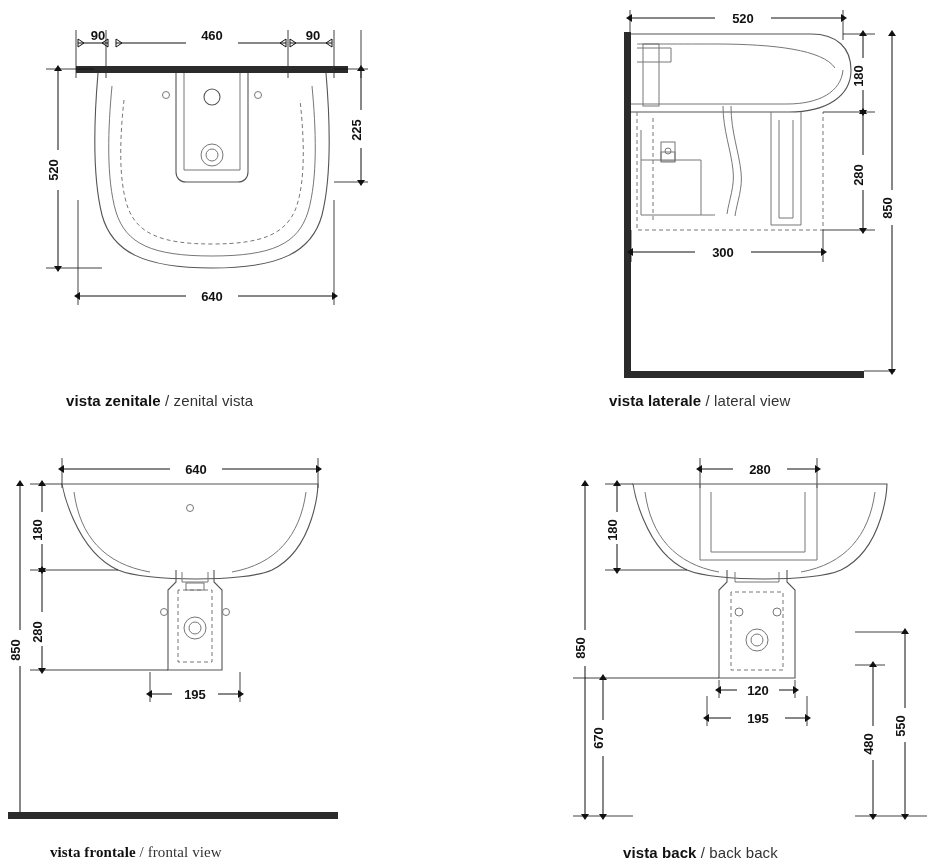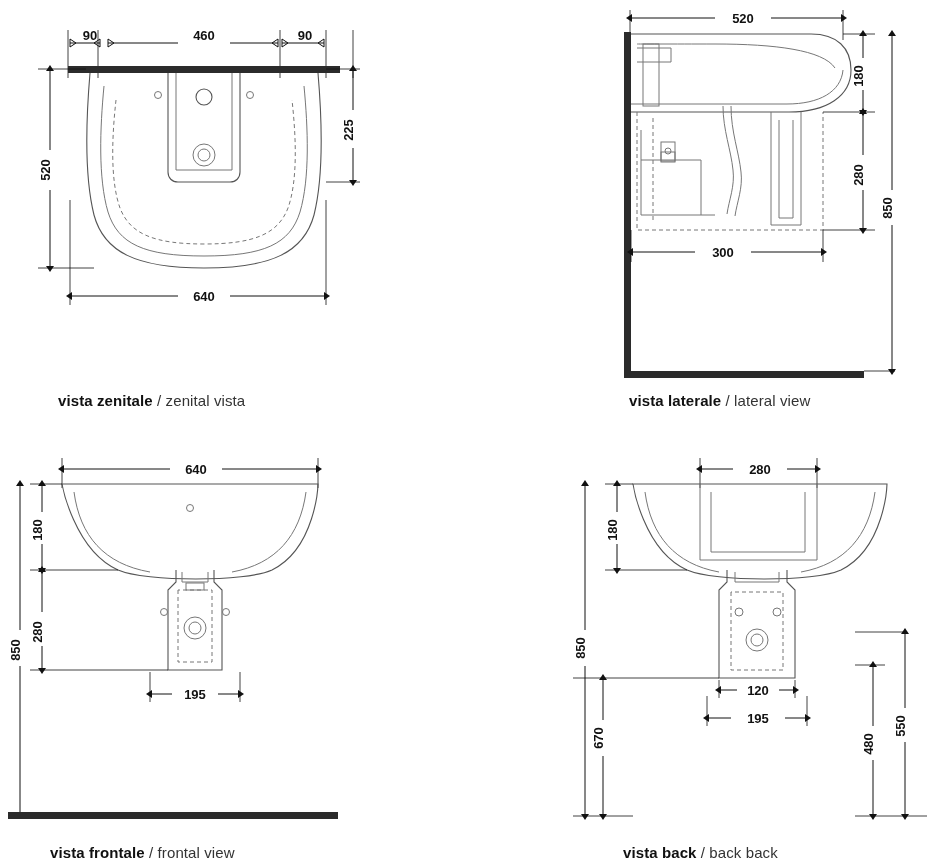--- a/index.html
+++ b/index.html
@@ -25,21 +25,21 @@
   .ln{stroke:#111;stroke-width:1;fill:none;}
   .obj{stroke:#555;stroke-width:1.1;fill:none;}
   .obj2{stroke:#777;stroke-width:1;fill:none;}
   .dash{stroke:#777;stroke-width:1;fill:none;stroke-dasharray:4 3;}
   .wall{fill:#2b2b2b;}
   .ext{stroke:#111;stroke-width:.8;fill:none;}
 </style>
 </head>
 <body>
 
-<div class="panel" style="left:8px;top:0;width:420px;height:420px;">
+<div class="panel" style="left:16px;top:0;width:420px;height:420px;">
   <svg width="420" height="390" viewBox="0 0 420 390">
 
     <line class="ext" x1="60" y1="30" x2="60" y2="78"></line>
     <line class="ext" x1="90" y1="30" x2="90" y2="78"></line>
     <line class="ext" x1="272" y1="30" x2="272" y2="78"></line>
     <line class="ext" x1="318" y1="30" x2="318" y2="78"></line>
     <line class="ext" x1="345" y1="30" x2="345" y2="78"></line>
 
     <line class="ln" x1="62" y1="43" x2="92" y2="43"></line>
     <line class="ln" x1="100" y1="43" x2="170" y2="43"></line>
@@ -156,21 +156,21 @@
     <text class="dimv" x="317" y="208" text-anchor="middle" transform="rotate(-90 317 208)">850</text>
 
     <line class="ext" x1="56" y1="230" x2="56" y2="262"></line>
     <line class="ext" x1="248" y1="230" x2="248" y2="262"></line>
     <line class="ln" x1="58" y1="252" x2="120" y2="252"></line>
     <line class="ln" x1="176" y1="252" x2="246" y2="252"></line>
     <path d="M58,248 L52,252 L58,256 Z" fill="#111"></path>
     <path d="M246,248 L252,252 L246,256 Z" fill="#111"></path>
     <text class="dim" x="148" y="257" text-anchor="middle">300</text>
   </svg>
-  <div class="caption" style="position:absolute;left:54px;top:392px;">
+  <div class="caption" style="position:absolute;left:34px;top:392px;">
     <b>vista laterale</b><span> / </span><span>lateral view</span>
   </div>
 </div>
 
 <div class="panel" style="left:0;top:440px;width:420px;height:426px;">
   <svg width="420" height="400" viewBox="0 0 420 400">
 
     <line class="ext" x1="62" y1="18" x2="62" y2="48"></line>
     <line class="ext" x1="318" y1="18" x2="318" y2="48"></line>
     <line class="ln" x1="64" y1="29" x2="170" y2="29"></line>
@@ -219,21 +219,21 @@
     <line class="ext" x1="150" y1="232" x2="150" y2="262"></line>
     <line class="ext" x1="240" y1="232" x2="240" y2="262"></line>
     <line class="ln" x1="152" y1="254" x2="172" y2="254"></line>
     <line class="ln" x1="218" y1="254" x2="238" y2="254"></line>
     <path d="M152,250 L146,254 L152,258 Z" fill="#111"></path>
     <path d="M238,250 L244,254 L238,258 Z" fill="#111"></path>
     <text class="dim" x="195" y="259" text-anchor="middle">195</text>
 
     <rect class="wall" x="8" y="372" width="330" height="7"></rect>
   </svg>
-  <div class="caption" style="position:absolute;left:50px;top:404px;">
+  <div class="caption" style="position:absolute;left:50px;top:404px;font-family:Liberation Serif, serif;">
     <b>vista frontale</b><span> / </span><span>frontal view</span>
   </div>
 </div>
 
 <div class="panel" style="left:555px;top:440px;width:375px;height:426px;">
   <svg width="375" height="400" viewBox="0 0 375 400">
 
     <line class="ext" x1="145" y1="18" x2="145" y2="48"></line>
     <line class="ext" x1="262" y1="18" x2="262" y2="48"></line>
     <line class="ln" x1="147" y1="29" x2="178" y2="29"></line>

